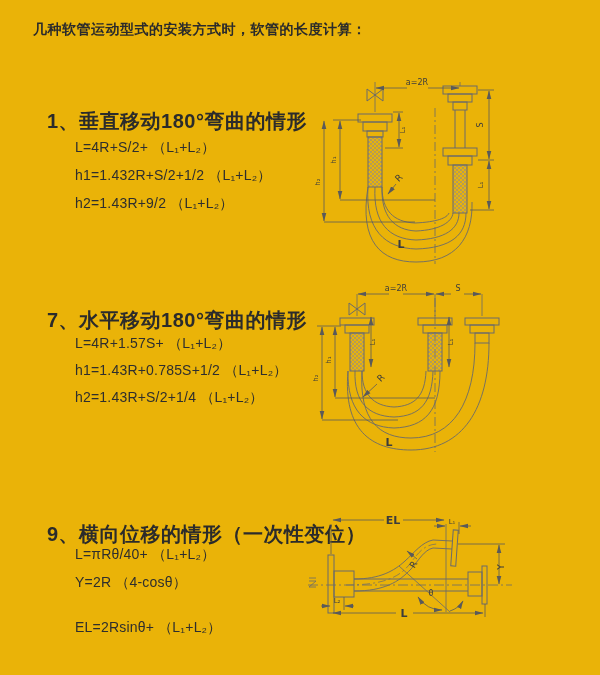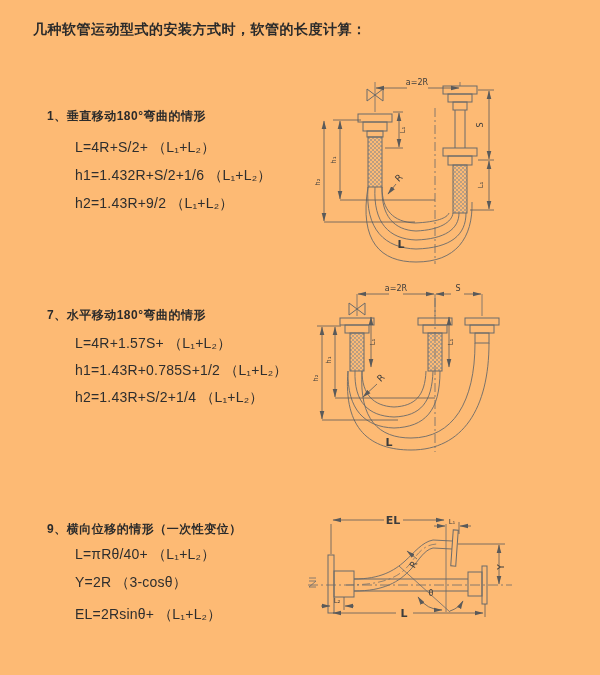--- a/index.html
+++ b/index.html
@@ -1,39 +1,39 @@
 <!DOCTYPE html>
 <html><head>
 <meta charset="utf-8">
 <style>
   html,body{margin:0;padding:0;background:#ffffff;}
-  .page{position:relative;width:600px;height:675px;background:#fdba74;overflow:hidden;
+  .page{position:relative;width:600px;height:675px;background:#eab308;overflow:hidden;
         font-family:"Liberation Sans","DejaVu Sans",sans-serif;}
   .title{position:absolute;left:33px;top:21px;font-size:14px;font-weight:600;
          color:#2b2b2b;letter-spacing:.5px;white-space:nowrap;}
-  .heading{position:absolute;font-size:12px;font-weight:600;color:#2b2b2b;white-space:nowrap;letter-spacing:.5px;}
+  .heading{position:absolute;font-size:20px;font-weight:600;color:#2b2b2b;white-space:nowrap;letter-spacing:.5px;}
   .formula{position:absolute;font-size:14px;font-weight:400;color:#2e2e2e;white-space:nowrap;letter-spacing:.2px;text-align:center;}
   .diag{position:absolute;}
   .diag text{font-family:"DejaVu Sans","Liberation Sans",sans-serif;fill:#3c3c3c;}
   text.dl{font-size:8px;}
   text.dl7{font-size:7px;}
   text.dlR{font-size:9px;}
   text.dlL{font-size:11px;font-weight:bold;}
 </style>
 </head>
 <body>
 
 <div class="page">
 
   <div class="title">几种软管运动型式的安装方式时，软管的长度计算：</div>
 
   <div>
     <div class="heading" style="left:47px;top:108px">1、垂直移动180°弯曲的情形</div>
     <div class="formula" style="left:75px;top:139px">L=4R+S/2+ （L₁+L₂）</div>
-    <div class="formula" style="left:75px;top:167px">h1=1.432R+S/2+1/6 （L₁+L₂）</div>
+    <div class="formula" style="left:75px;top:167px">h1=1.432R+S/2+1/2 （L₁+L₂）</div>
     <div class="formula" style="left:75px;top:195px">h2=1.43R+9/2 （L₁+L₂）</div>
   </div>
 
   <svg class="diag" style="left:315px;top:72px" width="275" height="195" viewBox="0 0 275 195">
     <defs>
       <pattern id="hatch1" width="4" height="4" patternUnits="userSpaceOnUse">
         <path d="M0,4 L4,0 M0,0 L4,4" stroke="#8d8d8d" stroke-width="0.6" fill="none"></path>
       </pattern>
       <marker id="arr1" markerWidth="9" markerHeight="6" refX="8" refY="3" orient="auto-start-reverse" markerUnits="userSpaceOnUse">
         <path d="M8.5,3 L0,0.7 L0,5.3 Z" fill="#5a5a5a"></path>
@@ -167,22 +167,22 @@
     <text class="dl7" x="140" y="62" text-anchor="middle" transform="rotate(-90 140 62)">L₁</text>
     <text class="dl7" x="18" y="80" text-anchor="middle" transform="rotate(-90 18 80)">h₁</text>
     <text class="dl7" x="5" y="98" text-anchor="middle" transform="rotate(-90 5 98)">h₂</text>
     <text class="dlR" x="70" y="100" text-anchor="middle" transform="rotate(-45 70 100)">R</text>
     <text class="dlL" x="76" y="166" text-anchor="middle">L</text>
   </svg>
 
   <div>
     <div class="heading" style="left:47px;top:521px">9、横向位移的情形（一次性变位）</div>
     <div class="formula" style="left:75px;top:546px">L=πRθ/40+ （L₁+L₂）</div>
-    <div class="formula" style="left:75px;top:574px">Y=2R （3-cosθ）</div>
-    <div class="formula" style="left:75px;top:606px">EL=2Rsinθ+ （L₁+L₂）</div>
+    <div class="formula" style="left:75px;top:574px">Y=2R （4-cosθ）</div>
+    <div class="formula" style="left:75px;top:619px">EL=2Rsinθ+ （L₁+L₂）</div>
   </div>
 
   <svg class="diag" style="left:300px;top:500px" width="300" height="158" viewBox="0 0 300 158">
     <defs>
       <marker id="arr3" markerWidth="9" markerHeight="6" refX="8" refY="3" orient="auto-start-reverse" markerUnits="userSpaceOnUse">
         <path d="M8.5,3 L0,0.7 L0,5.3 Z" fill="#5a5a5a"></path>
       </marker>
     </defs>
 
     <g stroke="#6a6a6a" fill="none" stroke-width="1">

